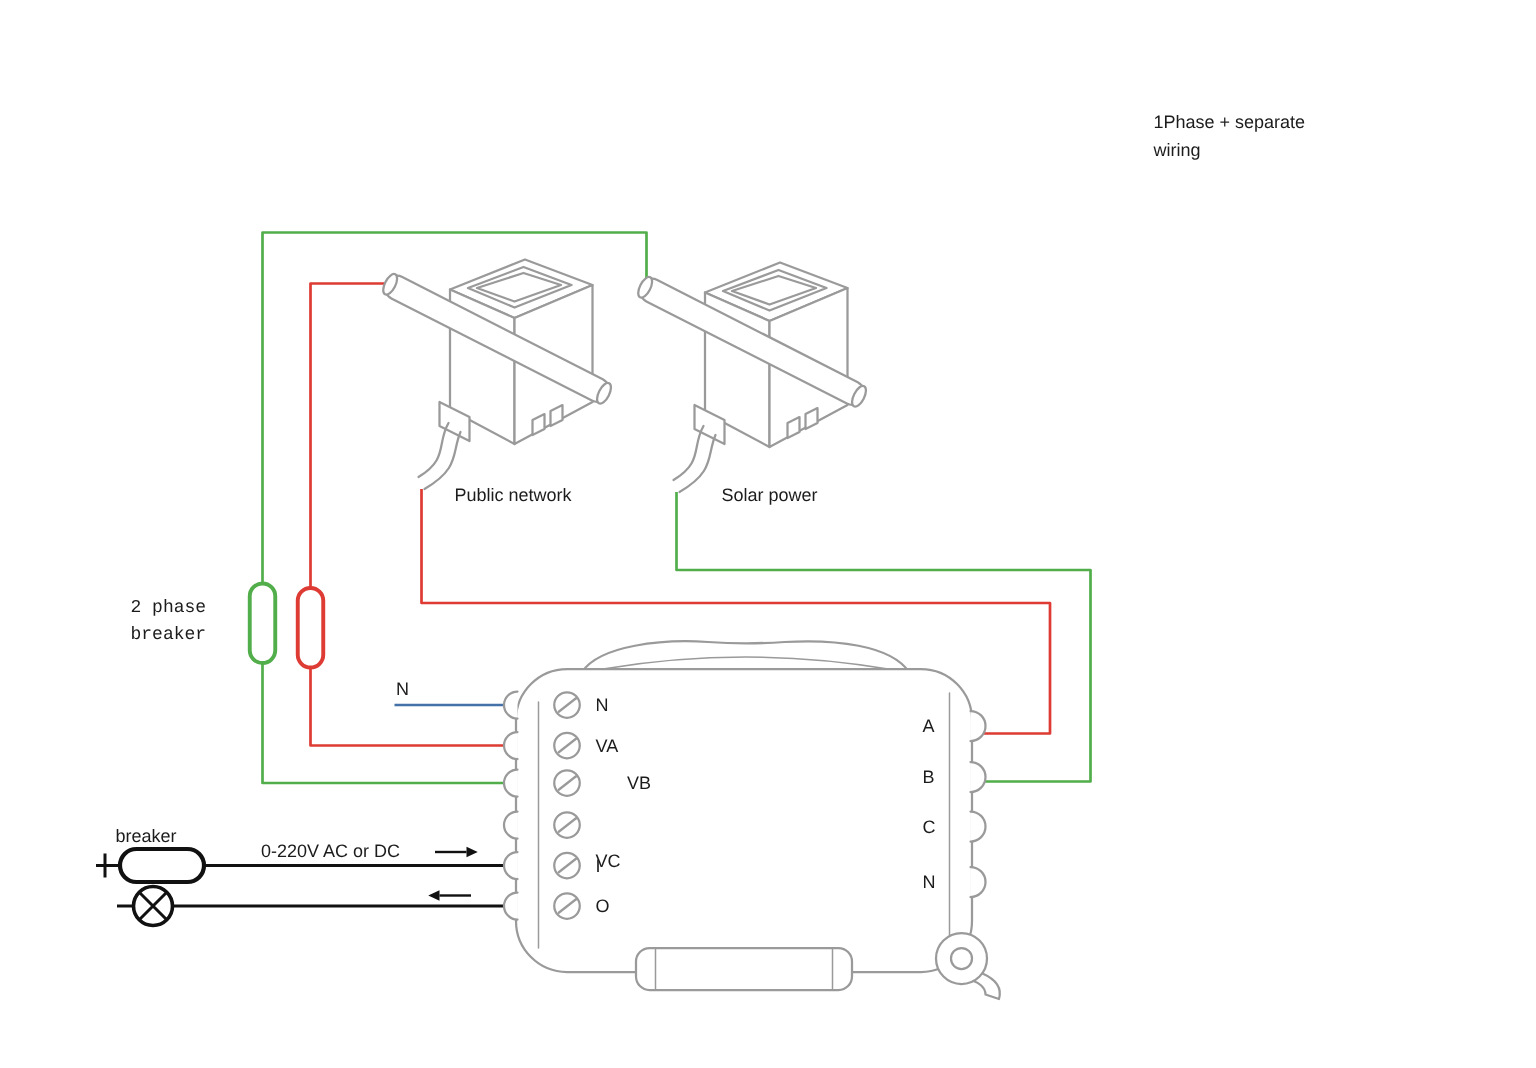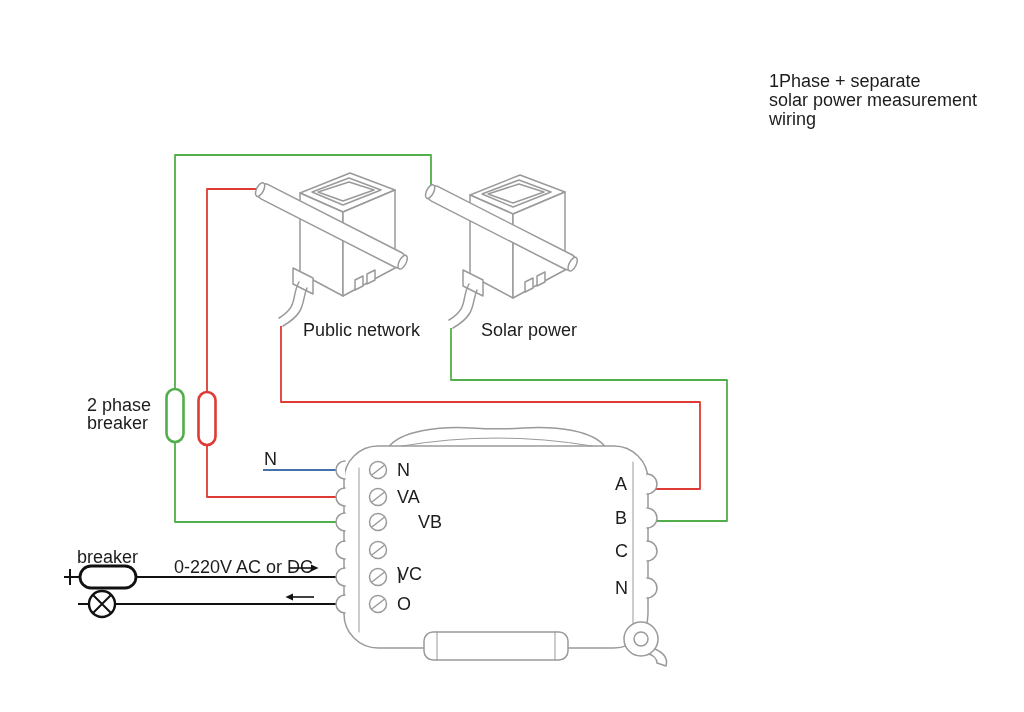--- a/index.html
+++ b/index.html
@@ -1,19 +1,19 @@
 <!DOCTYPE html>
 <html style="--green: #52ae4a; --red: #dd3b33; --blue: #4472a8; --black: #111111; --line_gray: #9a9a9a; --text: #1c1c1c;"><head>
 <meta charset="utf-8">
 <style>
   html,body{margin:0;padding:0;background:#fff;}
   #stage{position:relative;width:1024px;height:712px;background:#fff;overflow:hidden;
          font-family:"Liberation Sans","DejaVu Sans",sans-serif;color:var(--text,#1c1c1c);}
   #diagram-svg{position:absolute;left:0;top:0;}
-  .label{position:absolute;font-size:18px;line-height:19px;white-space:nowrap;}
+  .label{position:absolute;font-size:12px;line-height:19px;white-space:nowrap;}
   .label.multi{white-space:normal;}
   .wire{fill:none;stroke-width:1.8px;stroke-linejoin:round;stroke-linecap:butt;}
   .wire-green{stroke:var(--green,#52ae4a);}
   .wire-red{stroke:var(--red,#dd3b33);}
   .wire-blue{stroke:var(--blue,#4472a8);}
   .wire-black{stroke:var(--black,#111);stroke-width:2.1px;}
   .sym-black{stroke:var(--black,#111);fill:none;}
   .art{stroke:var(--line_gray,#9a9a9a);stroke-width:1.5px;stroke-linejoin:round;stroke-linecap:round;}
   .thin{stroke-width:1px;}
 </style>
@@ -135,28 +135,27 @@
       <circle cx="378" cy="577" r="8.5" fill="#fff"></circle>
           <path d="M 372.5,581.5 L 384,572.5" fill="none"></path>
       <circle cx="378" cy="604" r="8.5" fill="#fff"></circle>
           <path d="M 372.5,608.5 L 384,599.5" fill="none"></path>
     </g>
   </g>
 </svg>
 
 <div class="label multi" style="left:769px;top:72px;width:215px;">
   <div>1Phase + separate</div>
-  <div>solar power measurement</div>
   <div>wiring</div>
 </div>
 
 <div class="label" style="left:303px;top:321px;">Public network</div>
 <div class="label" style="left:481px;top:321px;">Solar power</div>
 
-<div class="label multi" style="left:87px;top:396px;line-height:18px;">
+<div class="label multi" style="left:87px;top:396px;line-height:18px;font-family:Liberation Mono, monospace;">
   <div>2 phase</div>
   <div>breaker</div>
 </div>
 
 <div class="label" style="left:77px;top:548px;">breaker</div>
 <div class="label" style="left:148px;top:558px;margin-left:26px;">0-220V AC or DC</div>
 <div class="label" style="left:264px;top:450px;">N</div>
 
 <div class="label" style="left:397px;top:461px;">N</div>
 <div class="label" style="left:397px;top:488px;text-align:center;">VA</div>

